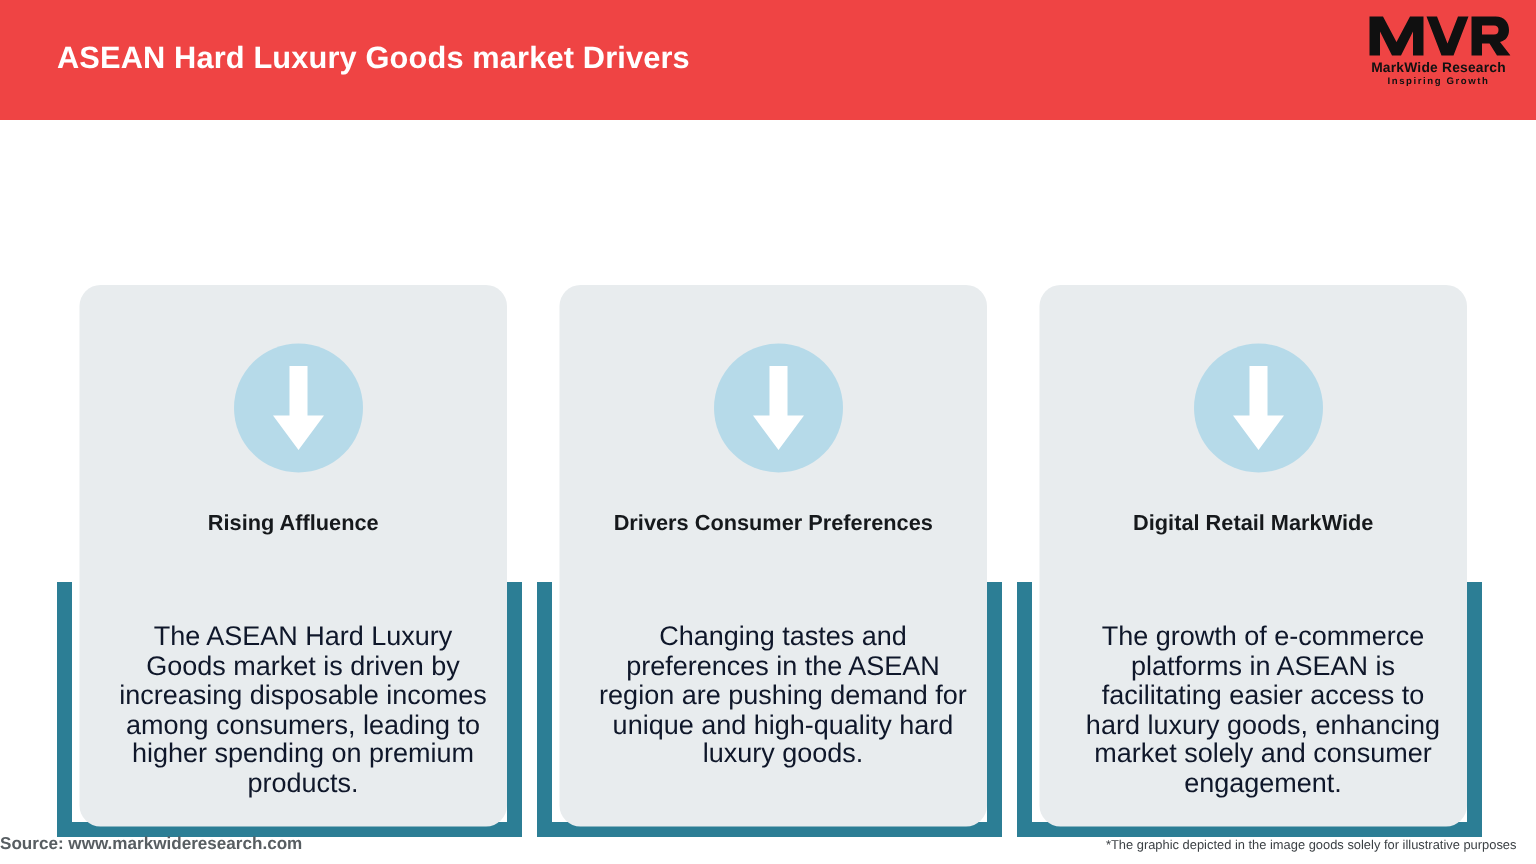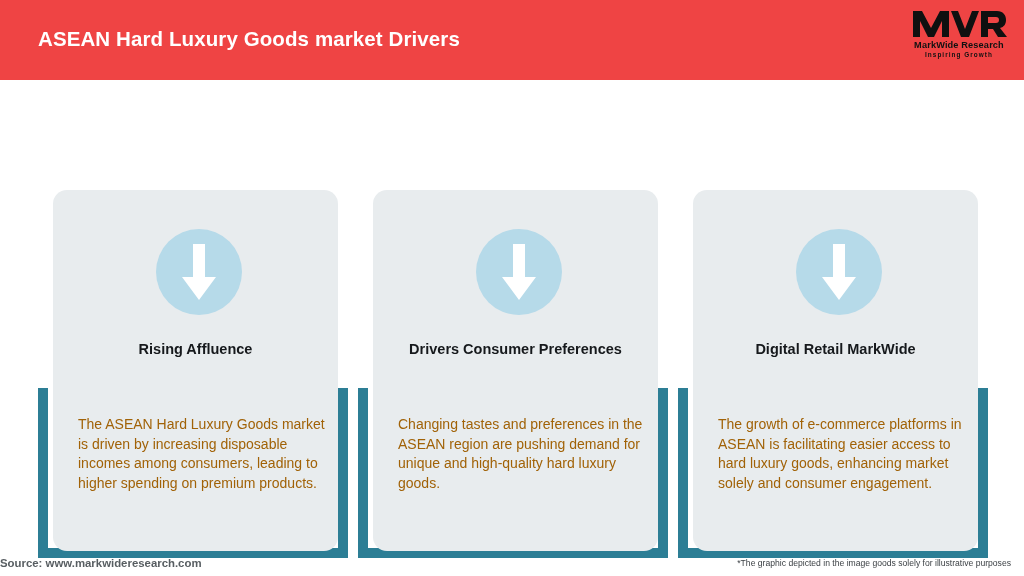--- a/index.html
+++ b/index.html
@@ -142,24 +142,24 @@
     color: #16191c;
     line-height: 23px;
   }
 
   
   .card-body {
     position: absolute;
     left: 25px;
     top: 225px;
     width: 248px;
-    font-size: 14px;
-    color: #a16207;
+    font-size: 18px;
+    color: #0f172a;
     line-height: 19.6px;
-    text-align: left;
+    text-align: center;
   }
 
   
   .source {
     position: absolute;
     left: 0;
     top: 557px;
     width: 1024px;
     font-size: 11.4px;
     font-weight: bold;

